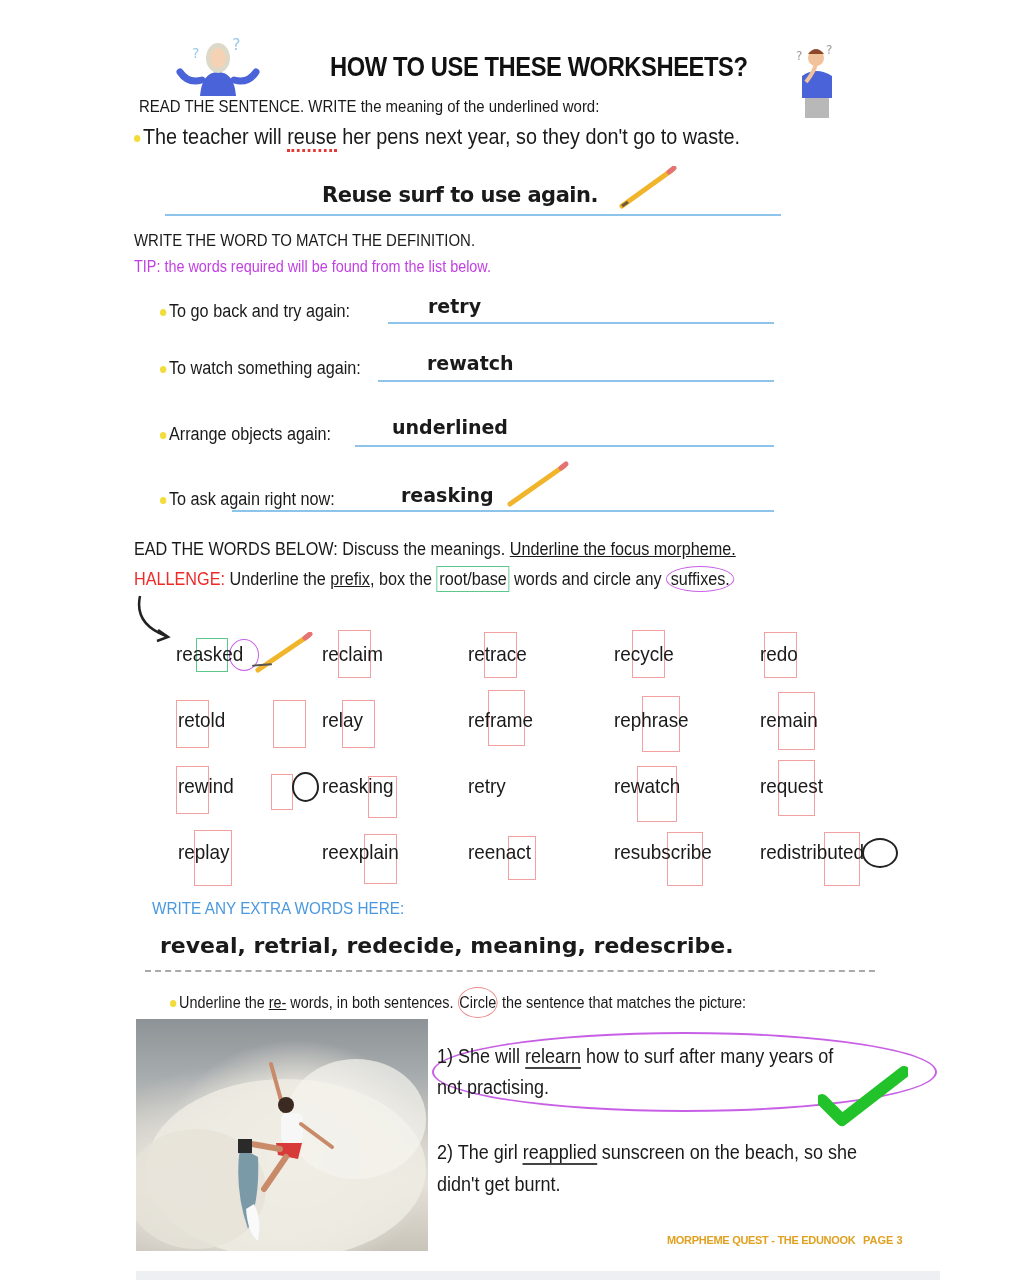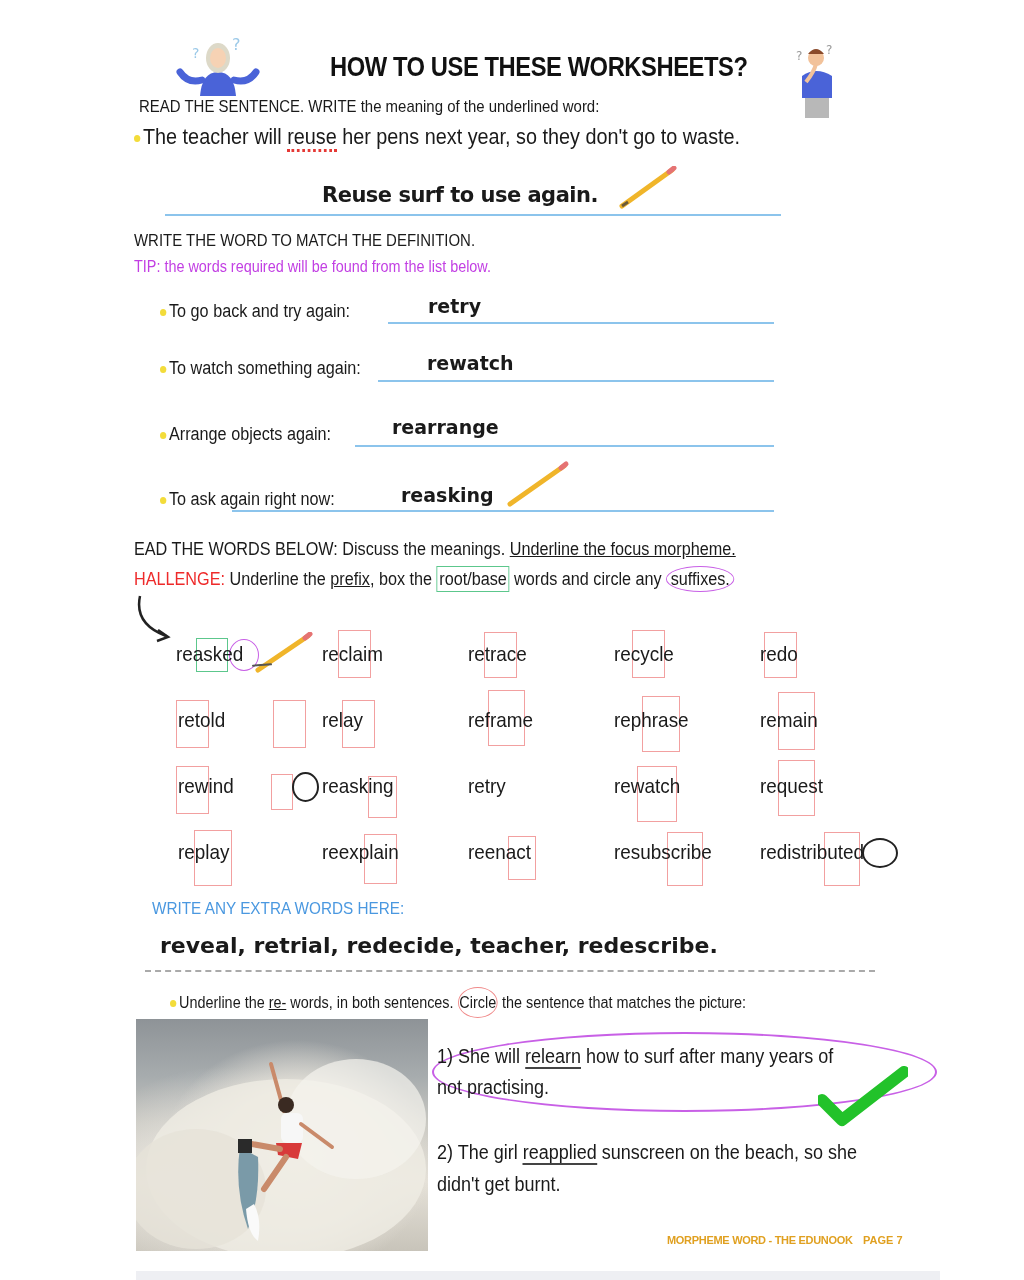--- a/index.html
+++ b/index.html
@@ -97,21 +97,21 @@
 
 <div class="def" style="top:301px;"><span class="dot"></span><span>To go back and try again:</span></div>
 <div class="def-ans hand" style="left:428px;top:295px;">retry</div>
 <div class="blue-line" style="left:388px;top:322px;width:386px;"></div>
 
 <div class="def" style="top:358px;"><span class="dot"></span><span>To watch something again:</span></div>
 <div class="def-ans hand" style="left:427px;top:352px;">rewatch</div>
 <div class="blue-line" style="left:378px;top:380px;width:396px;"></div>
 
 <div class="def" style="top:424px;"><span class="dot"></span><span>Arrange objects again:</span></div>
-<div class="def-ans hand" style="left:392px;top:416px;">rearrange</div>
+<div class="def-ans hand" style="left:392px;top:416px;">underlined</div>
 <div class="blue-line" style="left:355px;top:445px;width:419px;"></div>
 
 <div class="def" style="top:489px;"><span class="dot"></span><span>To ask again right now:</span></div>
 <div class="def-ans hand" style="left:401px;top:484px;">reasking</div>
 <div class="abs" style="left:506px;top:460px;">
   <svg width="64" height="48" viewBox="0 0 64 48">
       <line x1="4" y1="44" x2="58" y2="6" stroke="#f0b52a" stroke-width="5" stroke-linecap="round"></line>
       <line x1="55" y1="8" x2="60" y2="4" stroke="#e57373" stroke-width="5" stroke-linecap="round"></line>
     </svg>
 </div>
@@ -178,21 +178,21 @@
 <div class="word-cell" style="left:322px;top:840px;">reexplain</div>
 <div class="rbox" style="left:508px;top:836px;width:28px;height:44px;"></div>
 <div class="word-cell" style="left:468px;top:840px;">reenact</div>
 <div class="rbox" style="left:667px;top:832px;width:36px;height:54px;"></div>
 <div class="word-cell" style="left:614px;top:840px;">resubscribe</div>
 <div class="rbox" style="left:824px;top:832px;width:36px;height:54px;"></div>
 <div class="abs" style="left:862px;top:838px;width:36px;height:30px;border:2px solid #222;border-radius:50%;"></div>
 <div class="word-cell" style="left:760px;top:840px;">redistributed</div>
 
 <div class="abs" id="extra-label">WRITE ANY EXTRA WORDS HERE:</div>
-<div class="abs hand" id="extra-words">reveal, retrial, redecide, teacher, redescribe.</div>
+<div class="abs hand" id="extra-words">reveal, retrial, redecide, meaning, redescribe.</div>
 <div class="abs" id="dashed"></div>
 
 <div class="abs" id="instr3">
   <span class="dot"></span><span>Underline the </span><span class="u">re-</span><span> words, in both sentences. </span><span style="border:1px solid #f08a8a;border-radius:50%;padding:6px 1px;">Circle</span><span> the sentence that matches the picture:</span>
 </div>
 
 <div class="abs" id="photo">
   <svg width="292" height="232" viewBox="0 0 292 232">
     <ellipse cx="150" cy="150" rx="140" ry="90" fill="#efece4" opacity="0.8"></ellipse>
     <ellipse cx="220" cy="100" rx="70" ry="60" fill="#f5f3ee" opacity="0.7"></ellipse>
@@ -219,15 +219,15 @@
   <svg width="90" height="62" viewBox="0 0 90 62">
       <path d="M4 34 L24 54 L86 6" stroke="#22c22a" stroke-width="12" fill="none" stroke-linecap="round" stroke-linejoin="round"></path>
     </svg>
 </div>
 
 <div class="s1" style="left:437px;top:1141px;">
   <span>2) The girl </span><span style="border-bottom:2px solid #444;">reapplied</span><span> sunscreen on the beach, so she</span>
 </div>
 <div class="s1" style="left:437px;top:1173px;">didn't get burnt.</div>
 
-<div class="abs" id="footer">MORPHEME WORD - THE EDUNOOK</div>
-<div class="abs" id="footer-page">PAGE 7</div>
+<div class="abs" id="footer">MORPHEME QUEST - THE EDUNOOK</div>
+<div class="abs" id="footer-page">PAGE 3</div>
 <div class="abs" id="bottom-bar"></div>
 
 </body></html>

